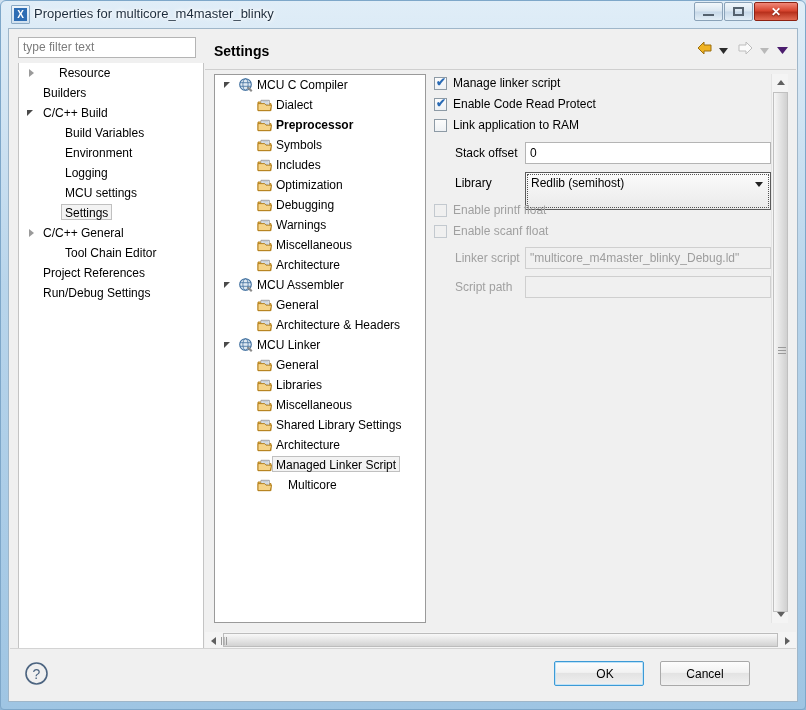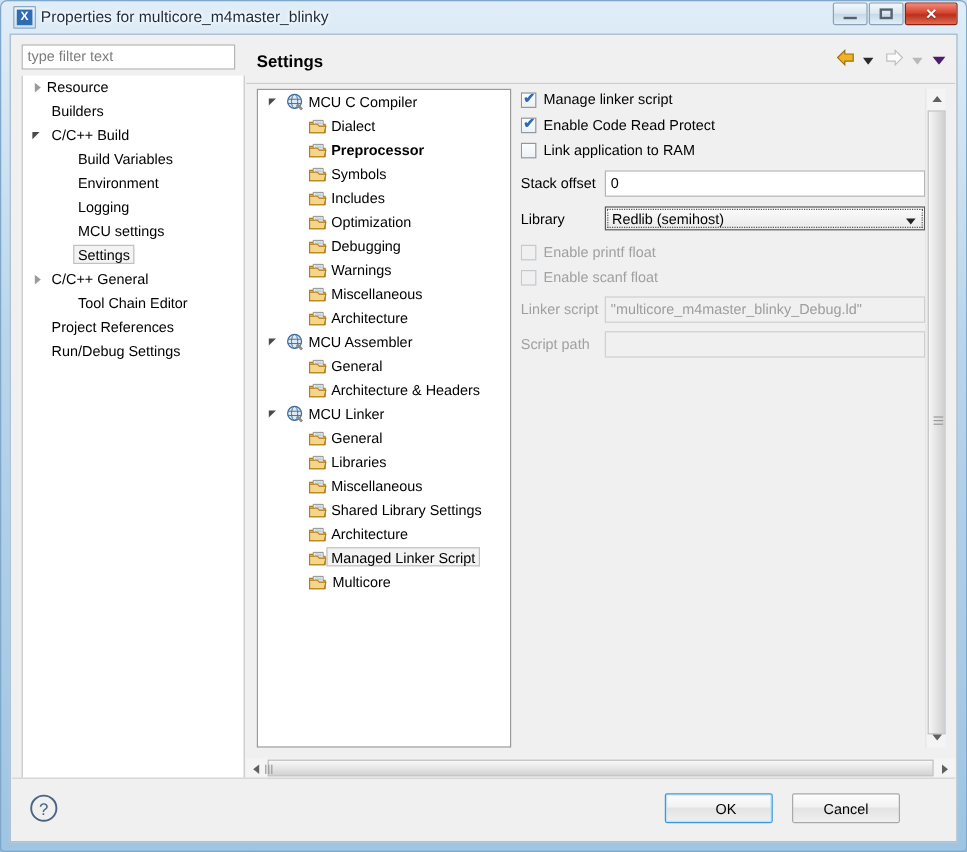--- a/index.html
+++ b/index.html
@@ -115,31 +115,31 @@
   .cbox{
     position:absolute;left:0;top:3px;width:13px;height:13px;box-sizing:border-box;
     border:1px solid #8d9aa5;background:linear-gradient(180deg,#fcfcfc,#eef1f4);
   }
   .cbox.dis{border-color:#c3c9cf;background:#f0f0f0;}
   .cbox .chk{
     position:absolute;left:1px;top:-2px;color:#2a6bb5;font-size:12px;line-height:13px;font-weight:bold;
   }
   .cblbl{position:absolute;left:19px;top:0;line-height:19px;font-size:12px;}
   .cblbl.dis{color:#a0a0a0;}
-  .frow{position:relative;height:24px;}
+  .frow{position:relative;height:24px;margin-left:21px;}
   .flbl{position:absolute;left:0;top:3px;font-size:12px;line-height:16px;}
   .flbl.dis{color:#a0a0a0;}
   .ftxt{
     position:absolute;left:70px;right:0;top:0;height:22px;box-sizing:border-box;
     border:1px solid #b4b4b4;background:#fff;font-size:12px;
     padding:2px 4px;line-height:16px;font-family:"Liberation Sans",sans-serif;color:#000;
   }
   .ftxt.dis{background:#f0f0f0;border-color:#cfcfcf;color:#9d9d9d;}
   .fcombo{
-    position:absolute;left:70px;right:0;top:0;height:20px;box-sizing:border-box;
+    position:absolute;left:70px;right:0;top:0;height:38px;box-sizing:border-box;
     border:1px solid #5a5a5a;background:linear-gradient(180deg,#fbfbfb,#eaeaea);
   }
   .fcombo .inner{
     position:absolute;left:1px;top:1px;right:1px;bottom:1px;
     border:1px dotted #555;box-sizing:border-box;
   }
   .fcombo .ctext{position:absolute;left:5px;top:2px;font-size:12px;line-height:16px;}
   .fcombo .carrow{
     position:absolute;right:7px;top:9px;width:0;height:0;
     border-left:4px solid transparent;border-right:4px solid transparent;border-top:5px solid #222;
@@ -216,21 +216,21 @@
 
   <div id="client">
 
     <div id="filter-box">type filter text</div>
 
     <div id="left-pane">
         <div class="lrow">
           <span class="arrow-c" style="left: 8px;">
             <span class="tri-r"></span>
           </span>
-          <span class="lbl" style="left: 20px;">Resource</span>
+          <span class="lbl" style="left: 40px;">Resource</span>
         </div>
         <div class="lrow">
           <span class="lbl" style="left: 24px;">Builders</span>
         </div>
         <div class="lrow">
           <span class="arrow-c" style="left: 8px;">
             <span class="tri-d"></span>
           </span>
           <span class="lbl" style="left: 24px;">C/C++ Build</span>
         </div>
@@ -490,21 +490,21 @@
                 </svg></span>
               <span class="tlbl" style="left: 61px;"><span class="sel-lbl">Managed Linker Script</span></span>
             </div>
             <div class="trow">
               <span class="ticon" style="left: 42px;"><svg width="16" height="16" viewBox="0 0 16 16">
                   <path d="M1 5h6l1.3 1.6H14v7H1z" fill="#f2c35c" stroke="#b07c15" stroke-width=".9"></path>
                   <path d="M4 3.3h8.3v7H4z" fill="#f7f7f7" stroke="#8a8a8a" stroke-width=".8"></path>
                   <path d="M5.2 4.7h6M5.2 6.1h6M5.2 7.5h6M5.2 8.9h4" stroke="#9fb0c2" stroke-width=".7"></path>
                   <path d="M1 6.6h6.6L9 8.2h5.6l-1.4 5.4H1z" fill="#f6d488" stroke="#b07c15" stroke-width=".9"></path>
                 </svg></span>
-              <span class="tlbl" style="left: 62px;">Multicore</span>
+              <span class="tlbl" style="left: 73px;">Multicore</span>
             </div>
           </div>
 
         <div id="form-panel">
 
           <div class="cbrow" style="top:0;">
             <span class="cbox">
                 <span class="chk">✔</span>
               </span>
             <span class="cblbl">Manage linker script</span>

